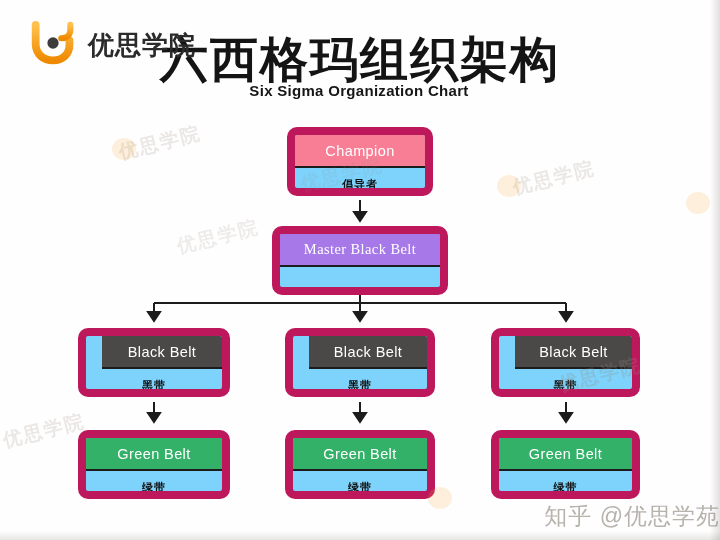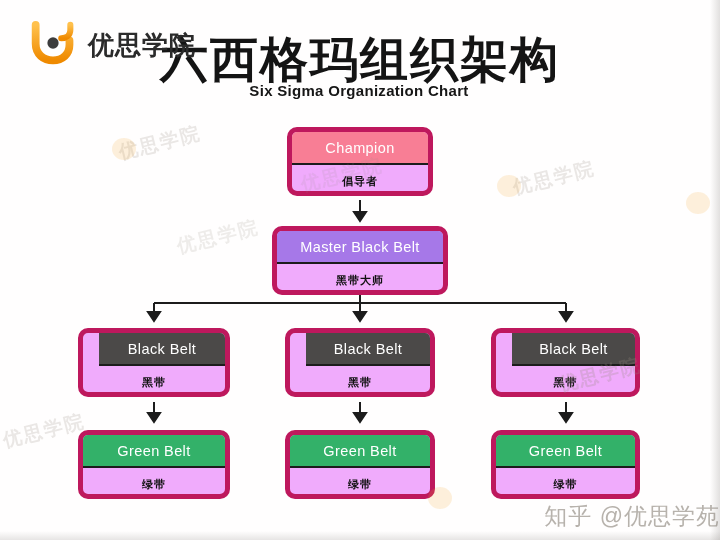--- a/index.html
+++ b/index.html
@@ -17,28 +17,28 @@
   .brand { position:absolute; left:27px; top:18px; display:flex; align-items:center; gap:9px; z-index:4; }
   .brand-name { font-size:26px; font-weight:700; color:#2b2b2b; letter-spacing:1px; }
 
   
   .title { position:absolute; left:0; top:28px; width:720px; text-align:center;
     font-size:48px; font-weight:800; color:#141414; letter-spacing:2px; z-index:3; }
   .subtitle { position:absolute; left:0; top:82px; width:718px; text-align:center;
     font-size:15px; font-weight:700; color:#161616; letter-spacing:0.3px; z-index:3; }
 
   
-  .node { position:absolute; border:5px solid #be185d; border-radius:10px; background:#f0abfc;
+  .node { position:absolute; border:8px solid #be185d; border-radius:10px; background:#7dd3fc;
     overflow:hidden; z-index:2; }
   .node .hdr { height:33px; border-bottom:2px solid #1c1c1c; display:flex; align-items:center;
     justify-content:center; color:#ffffff; font-size:14.5px; font-weight:500; letter-spacing:0.4px; }
   .node .body { height:32px; display:flex; align-items:center; justify-content:center;
     font-size:11px; font-weight:700; color:#111111; letter-spacing:1px; }
   .hdr-pink   { background:#f87e95; }
-  .hdr-purple { background:#a678e8; }
+  .hdr-purple { background:#a678e8;font-family:Liberation Serif, serif; }
   .hdr-dark   { background:#4b4948;margin-left:16px; }
   .hdr-green  { background:#33b169; }
 
   .n-champion { left:287px; top:127px; width:146px; height:69px; }
   .n-mbb      { left:272px; top:226px; width:176px; height:69px; }
   .n-bb1      { left:78px;  top:328px; width:152px; height:69px; }
   .n-bb2      { left:285px; top:328px; width:150px; height:69px; }
   .n-bb3      { left:491px; top:328px; width:149px; height:69px; }
   .n-gb1      { left:78px;  top:430px; width:152px; height:69px; }
   .n-gb2      { left:285px; top:430px; width:150px; height:69px; }
@@ -105,21 +105,20 @@
     </g>
   </svg>
 
   <div class="node n-champion">
     <div class="hdr hdr-pink">Champion</div>
     <div class="body">倡导者</div>
   </div>
 
   <div class="node n-mbb">
     <div class="hdr hdr-purple">Master Black Belt</div>
-    <div class="body">黑带大师</div>
   </div>
 
   <div class="node n-bb1">
     <div class="hdr hdr-dark">Black Belt</div>
     <div class="body">黑带</div>
   </div>
   <div class="node n-bb2">
     <div class="hdr hdr-dark">Black Belt</div>
     <div class="body">黑带</div>
   </div>

